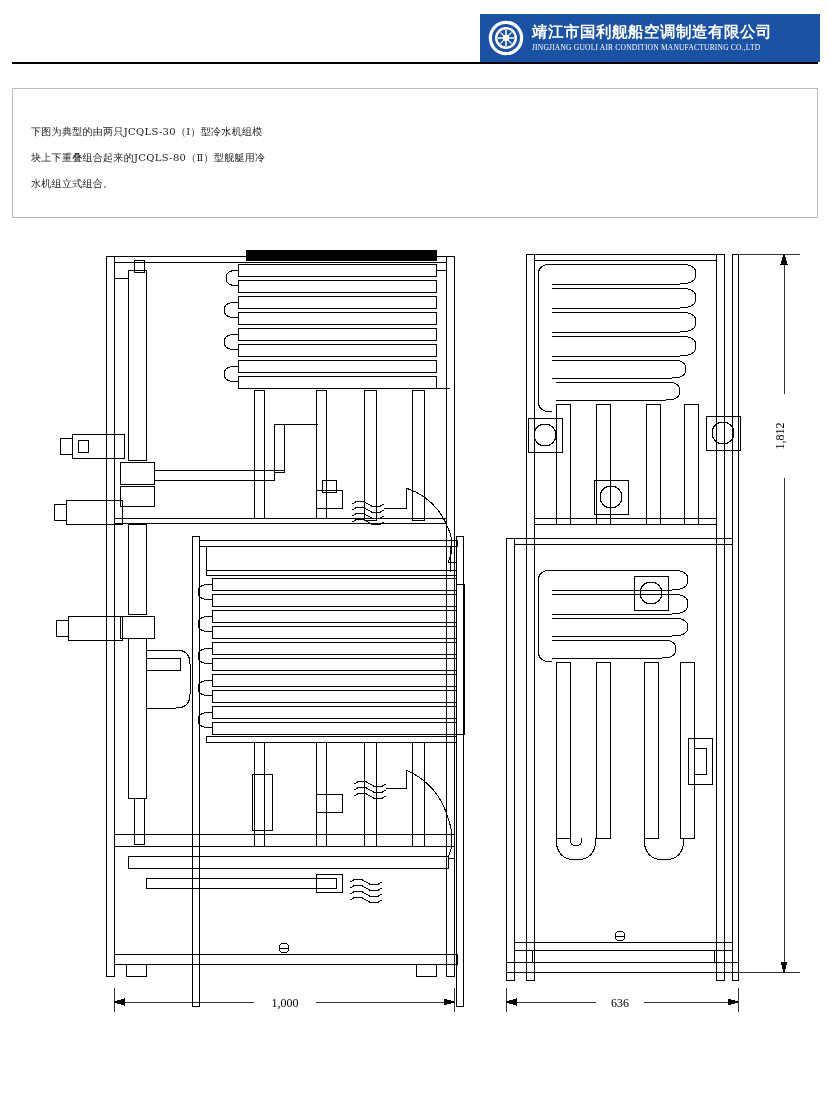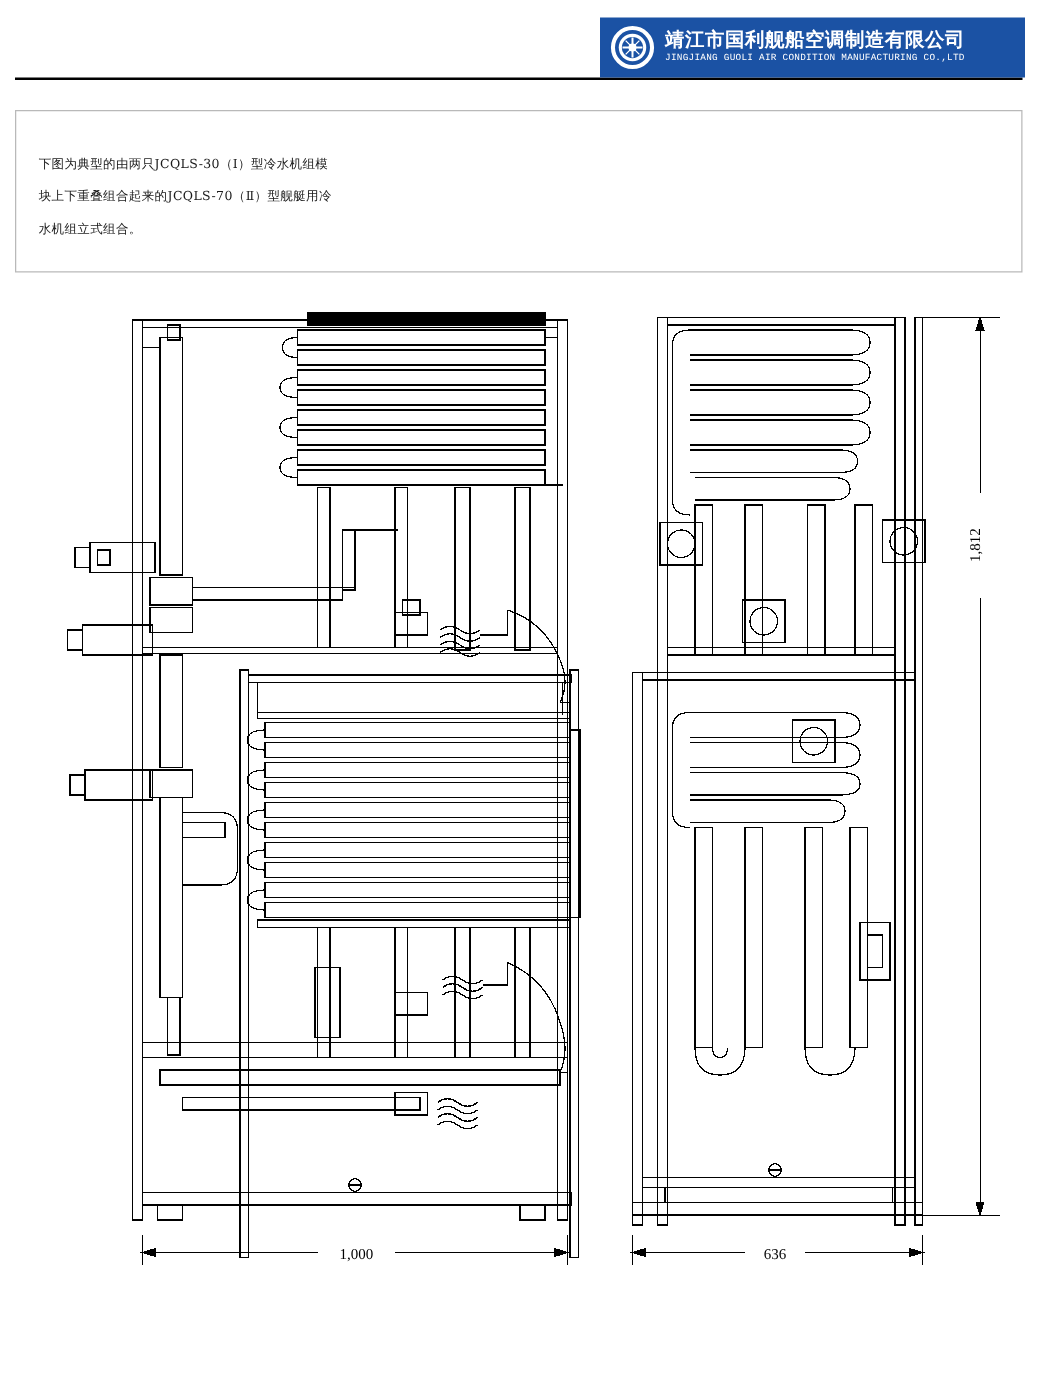--- a/index.html
+++ b/index.html
@@ -69,21 +69,21 @@
     font-weight: bold;
     letter-spacing: 0.5px;
     font-family: "DejaVu Sans", sans-serif;
     white-space: nowrap;
   }
   .logo-en {
     font-size: 7.5px;
     letter-spacing: 0.2px;
     white-space: nowrap;
     margin-top: 3px;
-    font-family: Liberation Mono, monospace;
+    font-family: Liberation Serif, serif;
   }
 
   
   .desc-box {
     position: absolute;
     left: 12px;
     top: 88px;
     width: 806px;
     height: 130px;
     border: 1px solid #b9b9b9;
@@ -146,21 +146,21 @@
     <div class="logo-text-wrap">
       <div class="logo-cn">靖江市国利舰船空调制造有限公司</div>
       <div class="logo-en">JINGJIANG GUOLI AIR CONDITION MANUFACTURING CO.,LTD</div>
     </div>
   </div>
 </div>
 
 <div class="desc-box">
   <div class="desc-text">
     <div>下图为典型的由两只JCQLS-30（Ⅰ）型冷水机组模</div>
-    <div>块上下重叠组合起来的JCQLS-70（Ⅱ）型舰艇用冷</div>
+    <div>块上下重叠组合起来的JCQLS-80（Ⅱ）型舰艇用冷</div>
     <div>水机组立式组合。</div>
   </div>
 </div>
 
 <div class="drawing">
 <svg width="830" height="830" viewBox="0 0 830 830">
   <g stroke="#000000" fill="none" stroke-width="1" shape-rendering="crispEdges">
 
     <g>
 

